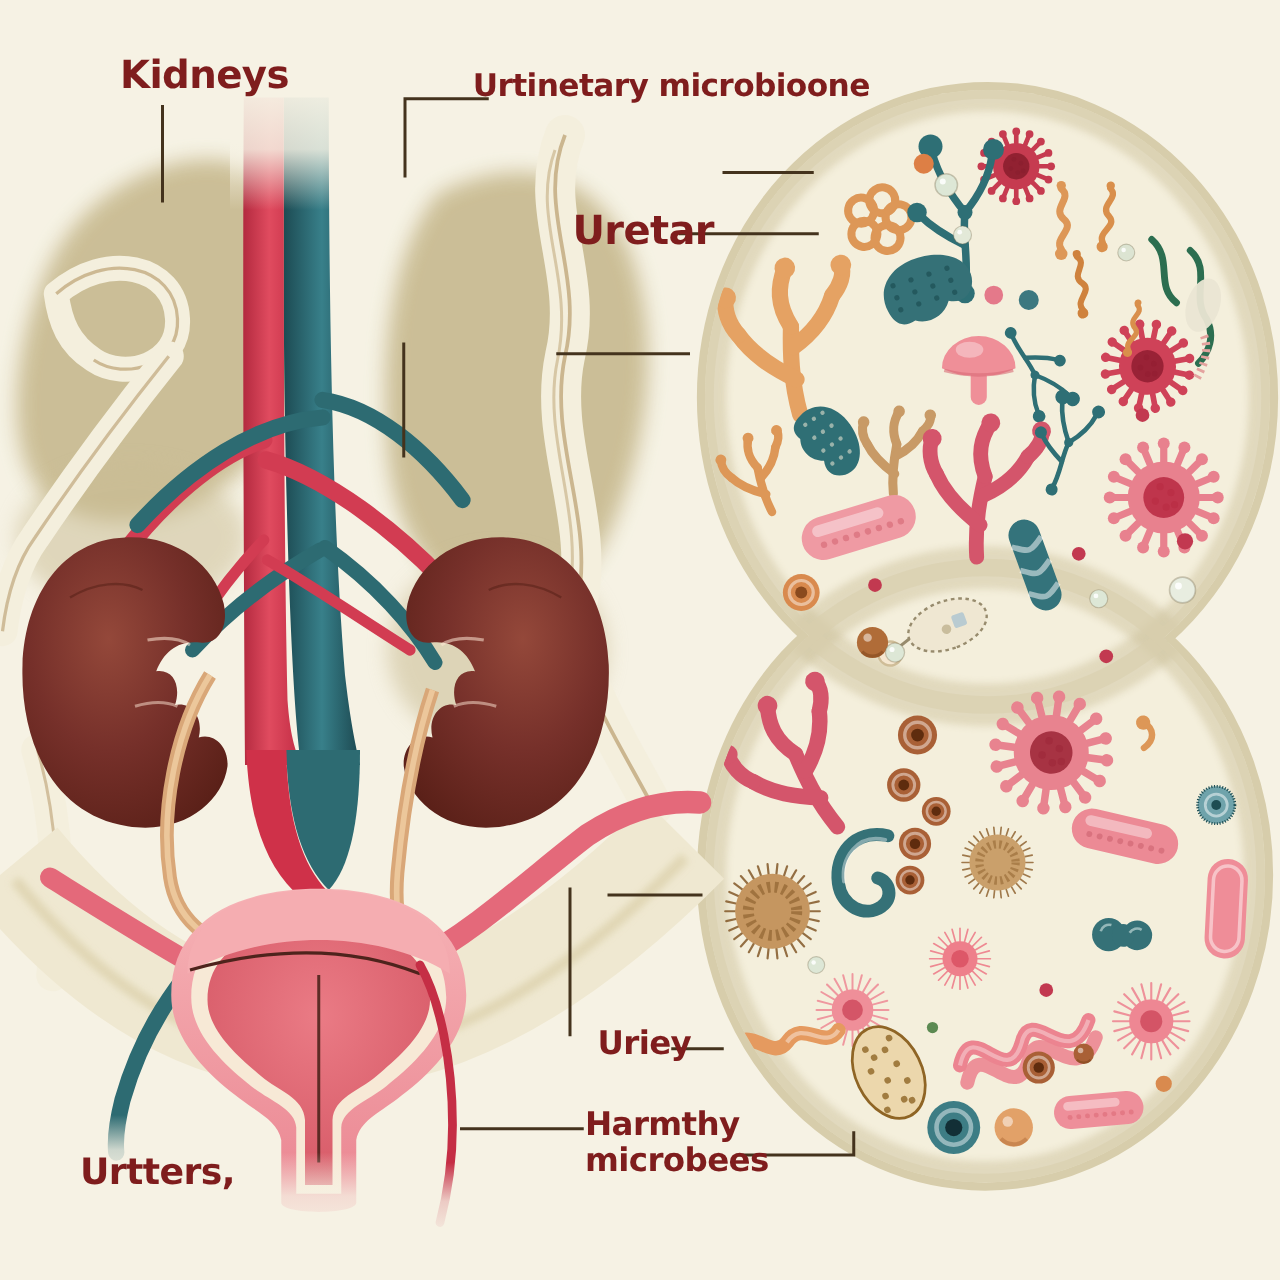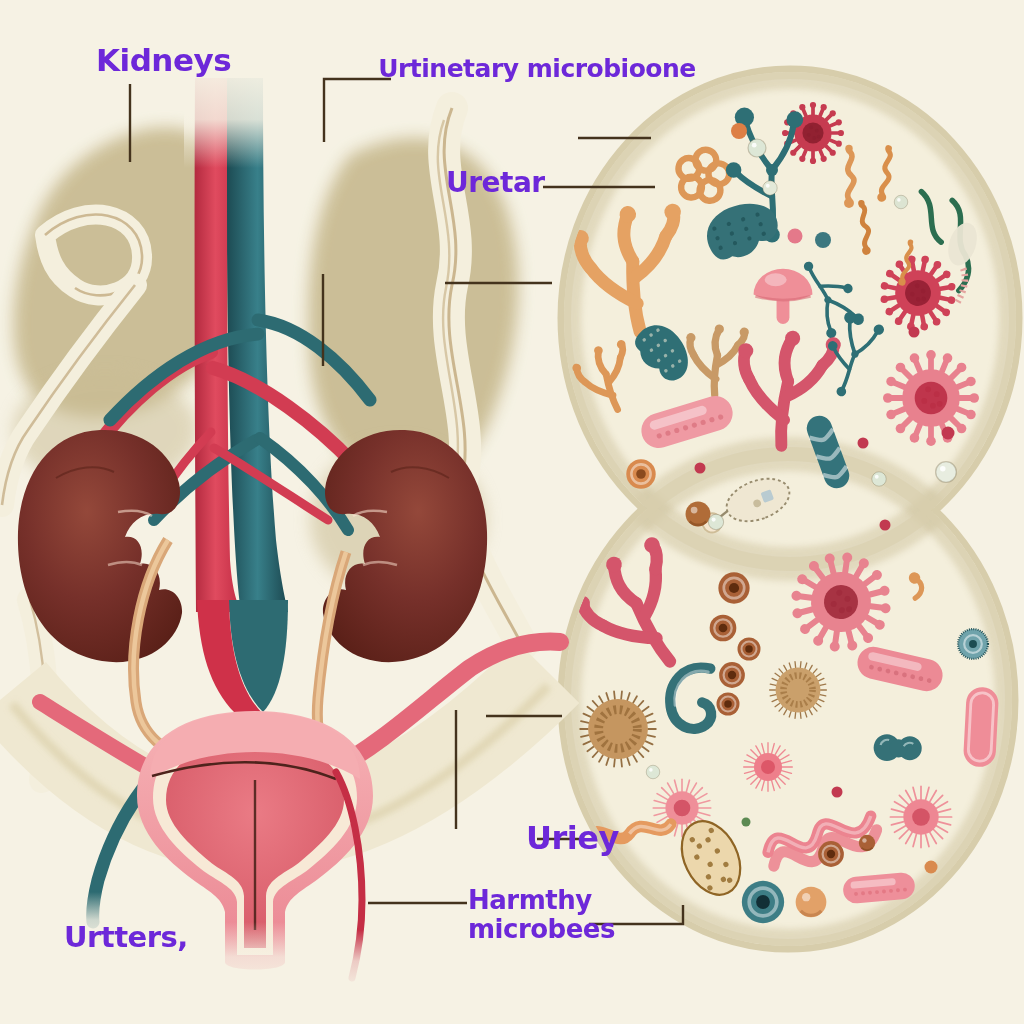--- a/index.html
+++ b/index.html
@@ -1,23 +1,23 @@
 <!DOCTYPE html>
 <html><head>
 <meta charset="utf-8">
 <style>
   html,body{margin:0;padding:0;}
   #stage{position:relative;width:1024px;height:1024px;background:#f6f2e4;overflow:hidden;
          font-family:"DejaVu Sans",sans-serif;}
   #art{position:absolute;left:0;top:0;}
-  .lbl{position:absolute;font-weight:700;color:#6d28d9;letter-spacing:-0.5px;line-height:1.18;white-space:pre;}
+  .lbl{position:absolute;font-weight:700;color:#7f1d1d;letter-spacing:-0.5px;line-height:1.18;white-space:pre;}
   #lbl-kidneys{left:96px;top:42px;font-size:31px;}
   #lbl-infections{left:362px;top:54px;width:320px;text-align:center;font-size:25px;margin-left:15px;}
-  #lbl-uretar{left:446px;top:166px;font-size:28px;}
-  #lbl-uriey{left:478px;top:820px;font-size:32px;margin-left:48px;}
+  #lbl-uretar{left:458px;top:166px;font-size:32px;}
+  #lbl-uriey{left:478px;top:820px;font-size:26px;}
   #lbl-harmthy{left:468px;top:886px;font-size:26px;line-height:1.12;}
   #lbl-urtters{left:64px;top:920px;font-size:29px;}
 </style>
 </head>
 <body>
 
 <div id="stage">
 <svg id="art" width="1024" height="1024" viewBox="0 0 1024 1024">
   <defs>
     <filter id="soft" x="-30%" y="-30%" width="160%" height="160%">

